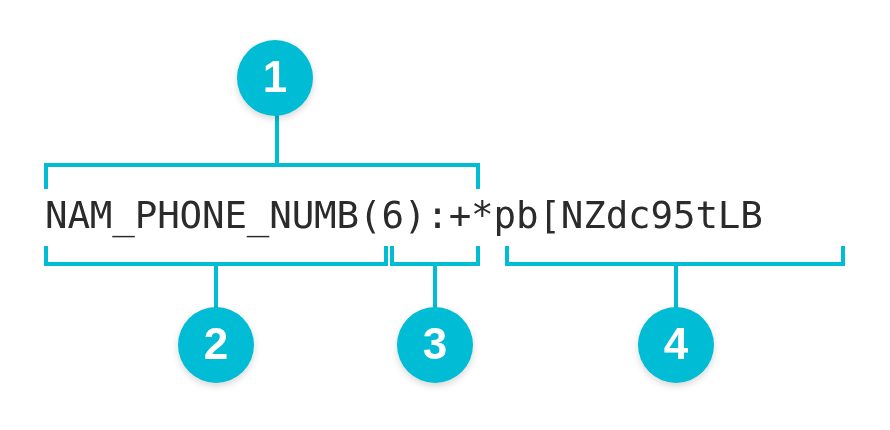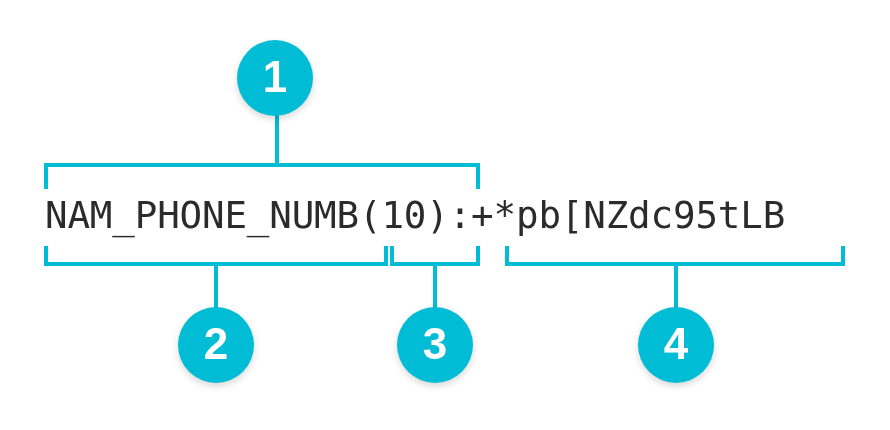--- a/index.html
+++ b/index.html
@@ -88,21 +88,21 @@
 <body>
 
 <div id="diagram">
 
   <div class="bracket bracket-up" style="left:44px; top:163px; width:436px; height:26px;"></div>
   <div class="stem" style="left:275px; top:114px; height:51px;"></div>
   <div class="badge" style="left:237px; top:40px;">
     <span>1</span>
   </div>
 
-  <div class="code-line">NAM_PHONE_NUMB(10):+*pb[NZdc95tLB</div>
+  <div class="code-line">NAM_PHONE_NUMB(6):+*pb[NZdc95tLB</div>
 
   <div class="bracket bracket-down" style="left:44px; top:246px; width:344px; height:20px;"></div>
   <div class="stem" style="left:214px; top:262px; height:48px;"></div>
   <div class="badge" style="left:178px; top:307px;">
     <span>2</span>
   </div>
 
   <div class="bracket bracket-down" style="left:390px; top:246px; width:90px; height:20px;"></div>
   <div class="stem" style="left:433px; top:262px; height:48px;"></div>
   <div class="badge" style="left:397px; top:307px;">

